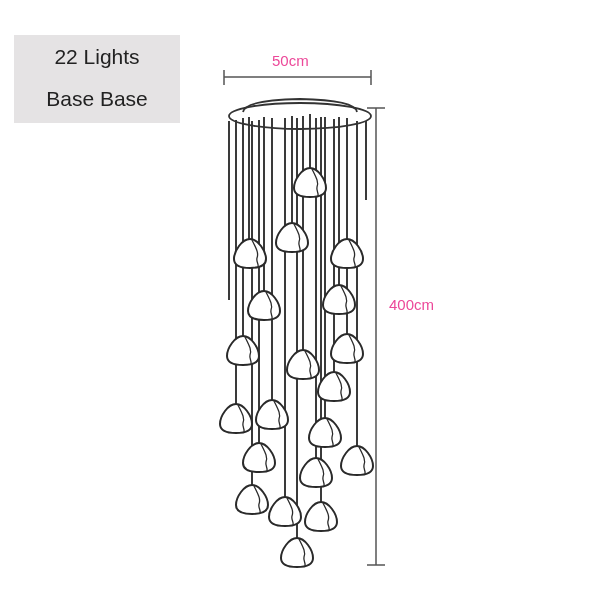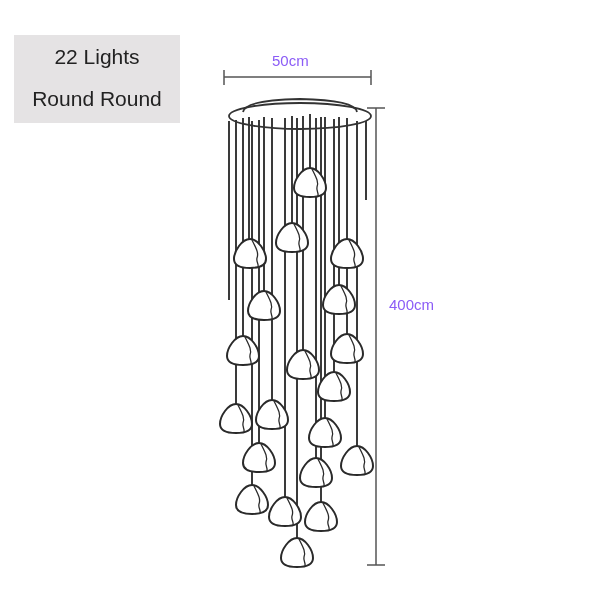--- a/index.html
+++ b/index.html
@@ -1,30 +1,30 @@
 <!DOCTYPE html>
 <html><head>
 <meta charset="utf-8">
 <style>
   html,body{margin:0;padding:0;background:#ffffff;}
   body{width:600px;height:600px;position:relative;overflow:hidden;font-family:"Liberation Sans",sans-serif;}
   .label-box{position:absolute;left:14px;top:35px;width:166px;height:88px;background:#e5e3e4;}
   .label-line{position:absolute;left:0;width:166px;text-align:center;color:#222;font-size:21px;}
   .l1{top:10px;} .l2{top:52px;}
-  .dim-text{position:absolute;color:#8b5cf6;font-size:15px;}
+  .dim-text{position:absolute;color:#ec4899;font-size:15px;}
   .width-text{left:272px;top:52px;}
   .height-text{left:389px;top:296px;}
   svg{position:absolute;left:0;top:0;}
 </style>
 </head>
 <body>
 
 <div class="label-box">
   <div class="label-line l1">22 Lights</div>
-  <div class="label-line l2">Round Round</div>
+  <div class="label-line l2">Base Base</div>
 </div>
 
 <div class="dim-text width-text">50cm</div>
 <div class="dim-text height-text">400cm</div>
 
 <svg width="600" height="600" viewBox="0 0 600 600">
 
   <g stroke="#555" stroke-width="1.5" fill="none">
     <line x1="224" y1="77" x2="371" y2="77"></line>
     <line x1="224" y1="70" x2="224" y2="85"></line>

